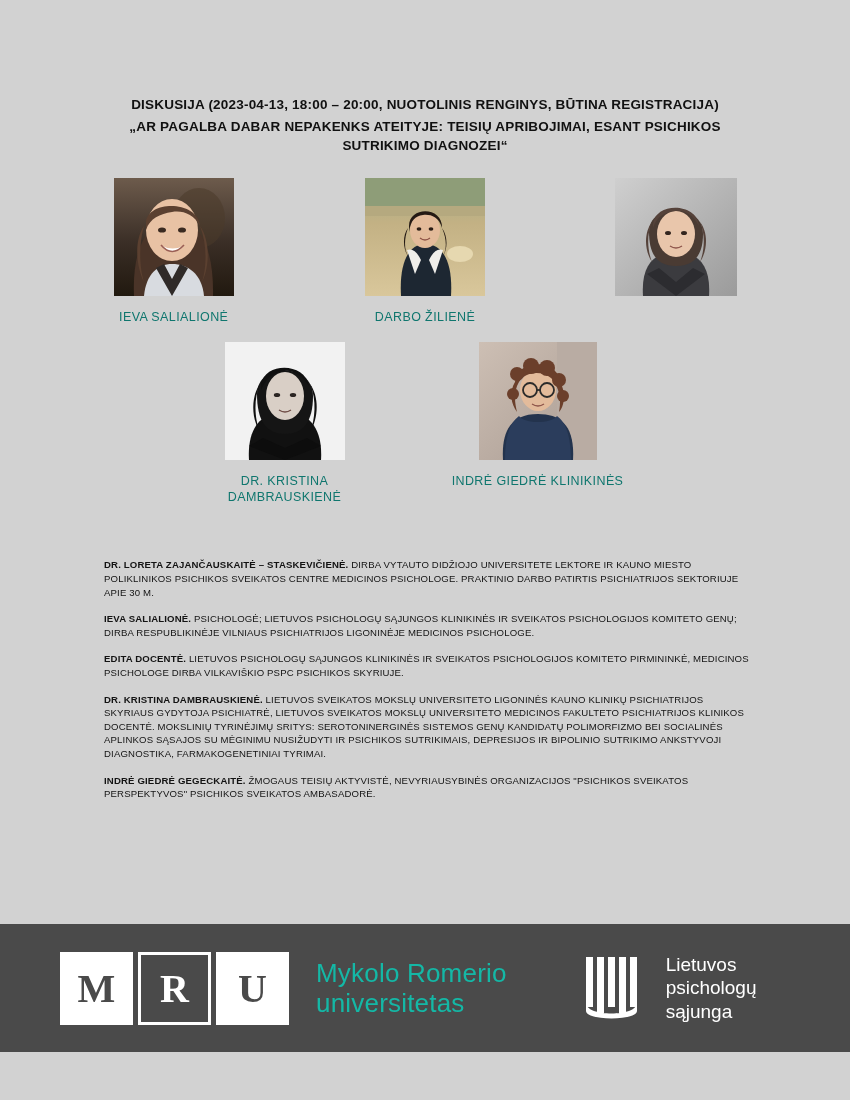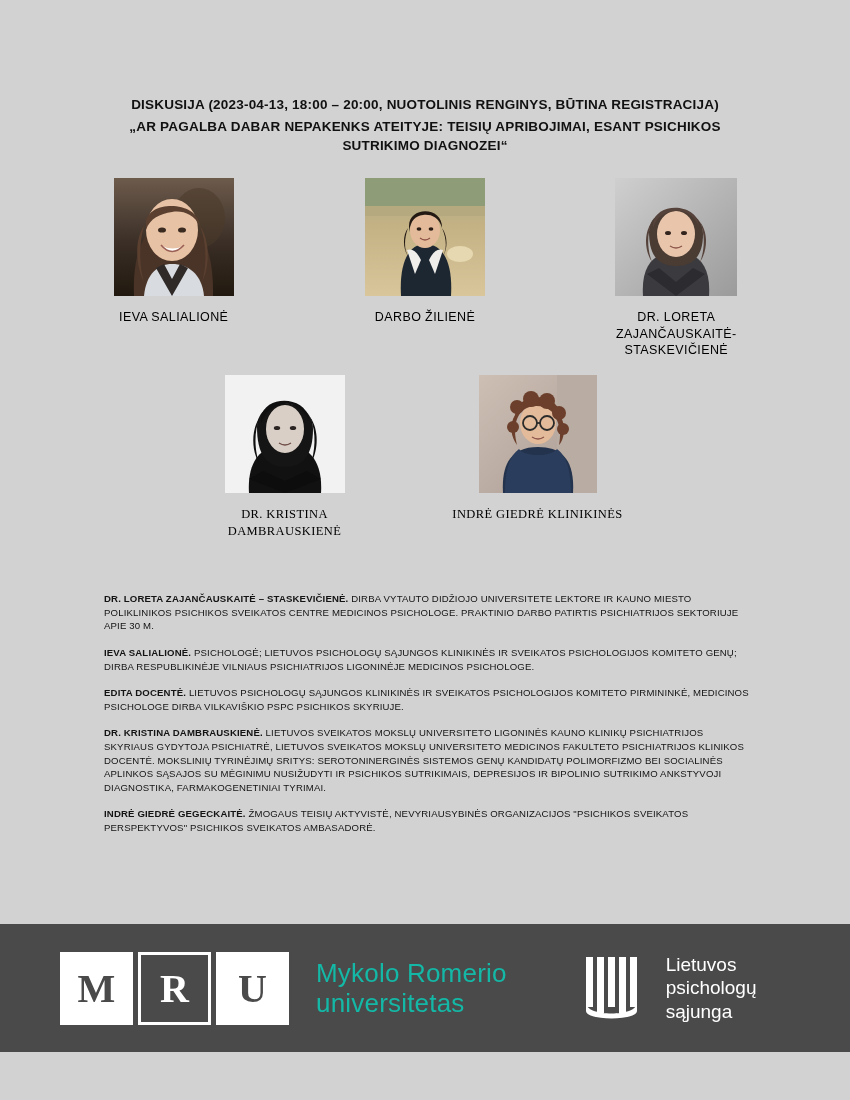--- a/index.html
+++ b/index.html
@@ -49,21 +49,21 @@
     margin-top: 22px;
     padding: 0 48px;
   }
   .row {
     display: flex;
     justify-content: center;
     align-items: flex-start;
   }
   .row.row1 > .cell { width: 253px; }
   .row.row2 > .cell { width: 253px; }
-  .row.row2 { margin-top: 16px; margin-left: -28px; font-family: Liberation Serif, serif; }
+  .row.row2 { margin-top: 16px; margin-left: -28px; }
 
   .cell {
     display: flex;
     flex-direction: column;
     align-items: center;
   }
   .photo {
     width: 118px;
     height: 118px;
     overflow: hidden;
@@ -75,21 +75,21 @@
   .photo.p3 { width: 122px; height: 118px; }
   .photo.p4 { width: 120px; height: 118px; }
   .photo.p5 { width: 118px; height: 118px; }
 
   .cap {
     margin-top: 13px;
     font-size: 12.5px;
     letter-spacing: 0.4px;
     text-align: center;
     line-height: 1.35;
-    color: #000000;
+    color: #0f766e;
     max-width: 190px;
   }
 
   
   .bios {
     margin-top: 52px;
     padding: 0 100px 0 104px;
   }
   .bio {
     font-size: 9.6px;
@@ -245,21 +245,20 @@
             <ellipse cx="61" cy="56" rx="19" ry="23" fill="#e9c6ab"></ellipse>
             <path d="M38 46 C40 24 82 24 84 48 C78 36 68 32 60 33 C50 34 42 38 38 50 Z" fill="#55423a"></path>
             <path d="M37 44 C31 58 33 74 37 84 C29 72 29 54 37 44 Z" fill="#55423a"></path>
             <path d="M85 44 C91 58 89 74 85 84 C93 72 93 54 85 44 Z" fill="#55423a"></path>
             <ellipse cx="53" cy="55" rx="3" ry="2" fill="#33251e"></ellipse>
             <ellipse cx="69" cy="55" rx="3" ry="2" fill="#33251e"></ellipse>
             <path d="M55 68 Q61 72 67 68" stroke="#8e554b" stroke-width="1.4" fill="none"></path>
             <path d="M44 90 L61 104 L78 90 L90 96 L61 118 L32 96 Z" fill="#2c2c30"></path>
           </svg>
         </div>
-        <div class="cap">DR. LORETA ZAJANČAUSKAITĖ-STASKEVIČIENĖ</div>
       </div>
 
     </div>
 
     <div class="row row2">
 
       <div class="cell">
         <div class="photo p4">
           <svg viewBox="0 0 120 118" width="120" height="118" preserveAspectRatio="none">
             <rect width="120" height="118" fill="#f2f2f2"></rect>

